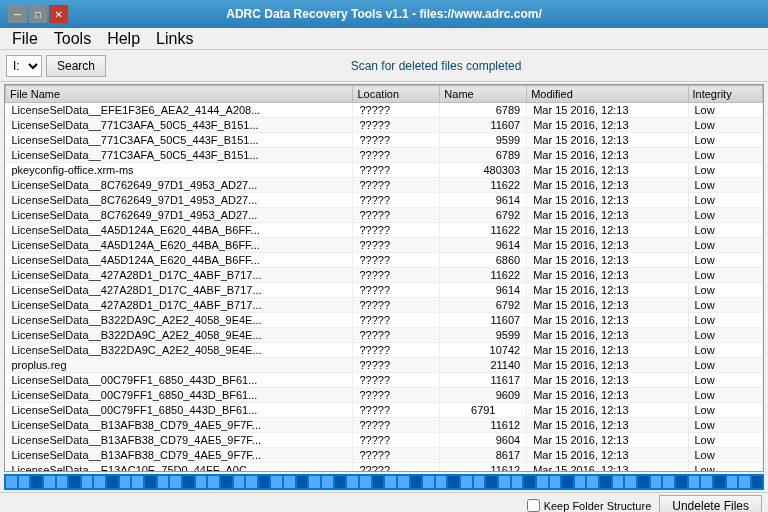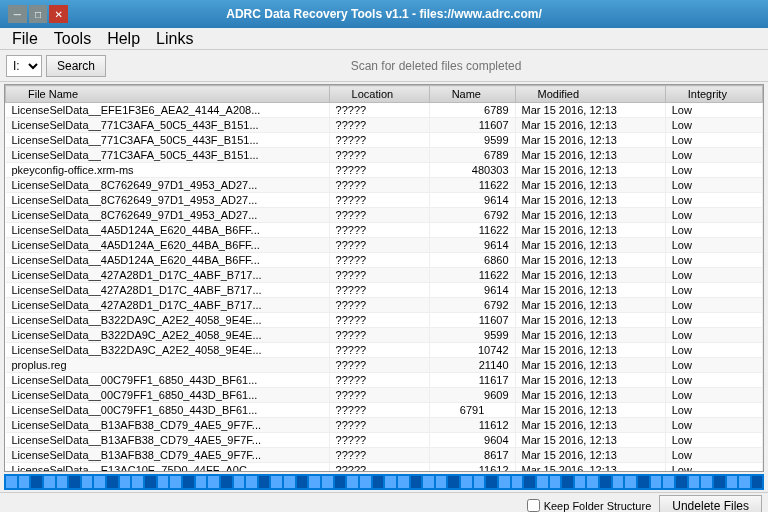--- a/index.html
+++ b/index.html
@@ -85,21 +85,21 @@
       border: 1px solid #aaa;
       background: linear-gradient(to bottom, #f8f8f8, #e0e0e0);
       cursor: pointer;
       font-size: 12px;
       color: #000;
     }
     .status-bar-top {
       flex: 1;
       text-align: center;
       font-size: 12px;
-      color: #737373;
+      color: #0c4a6e;
     }
 
     
     .main-content {
       background: white;
       border: 1px solid #999;
       margin: 2px 4px;
       height: calc(512px - 28px - 22px - 32px - 34px - 8px);
       overflow: hidden;
       display: flex;
@@ -108,21 +108,21 @@
 
     
     .file-table {
       width: 100%;
       border-collapse: collapse;
       font-size: 11px;
     }
     .file-table thead th {
       background: linear-gradient(to bottom, #e8e8e8, #d0d0d0);
       border: 1px solid #bbb;
-      padding: 2px 22px;
+      padding: 2px 4px;
       text-align: left;
       font-weight: normal;
       font-size: 11px;
       position: sticky;
       top: 0;
       z-index: 1;
       white-space: nowrap;
     }
     .table-scroll {
       overflow-y: auto;

